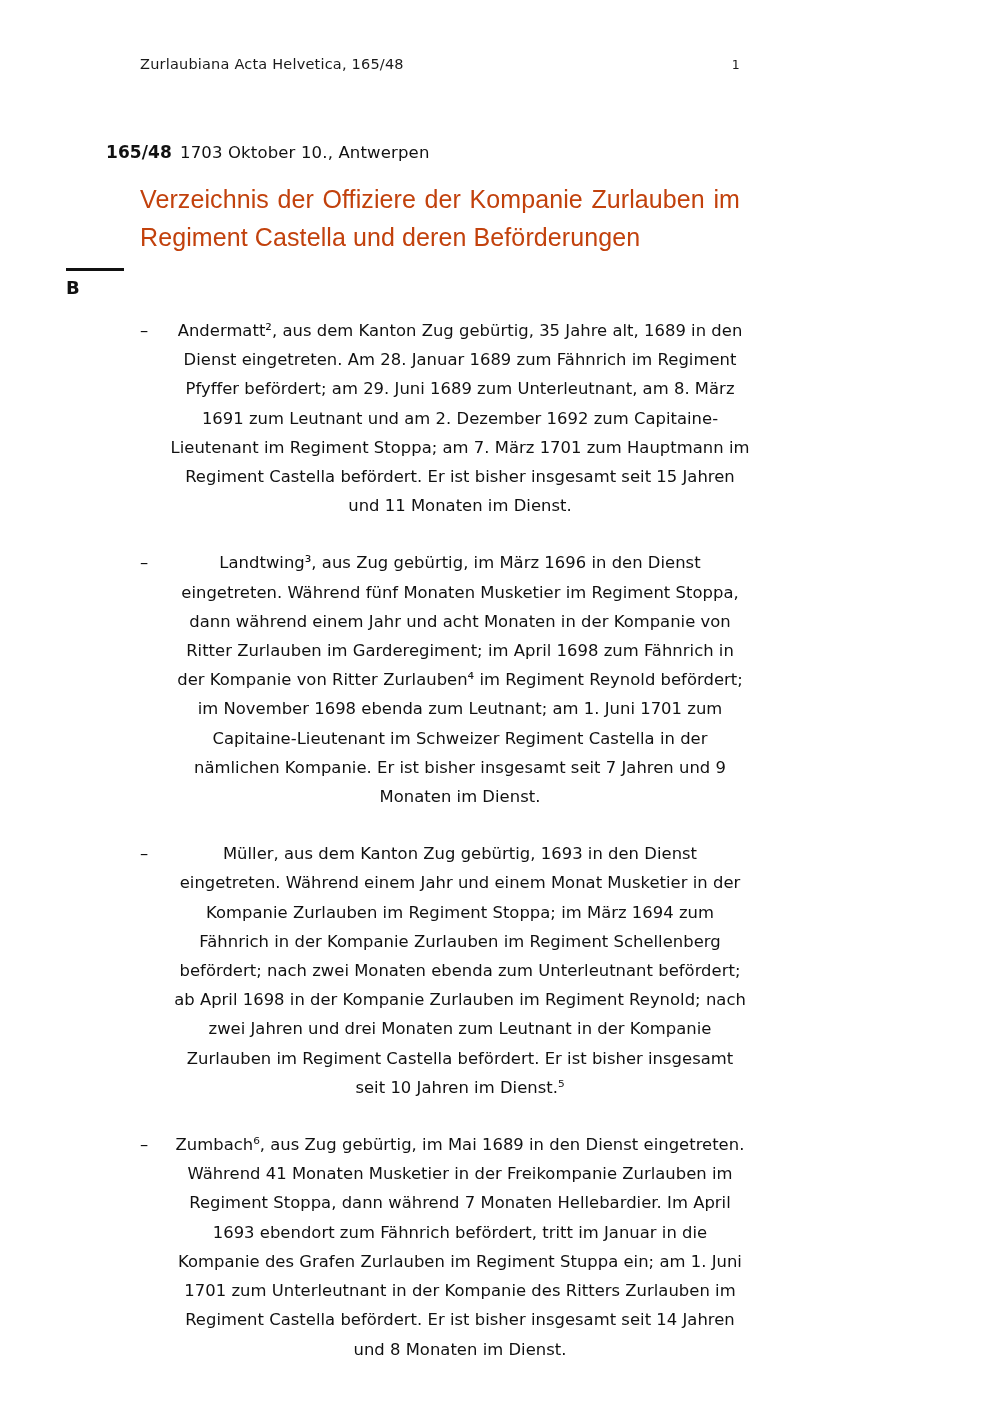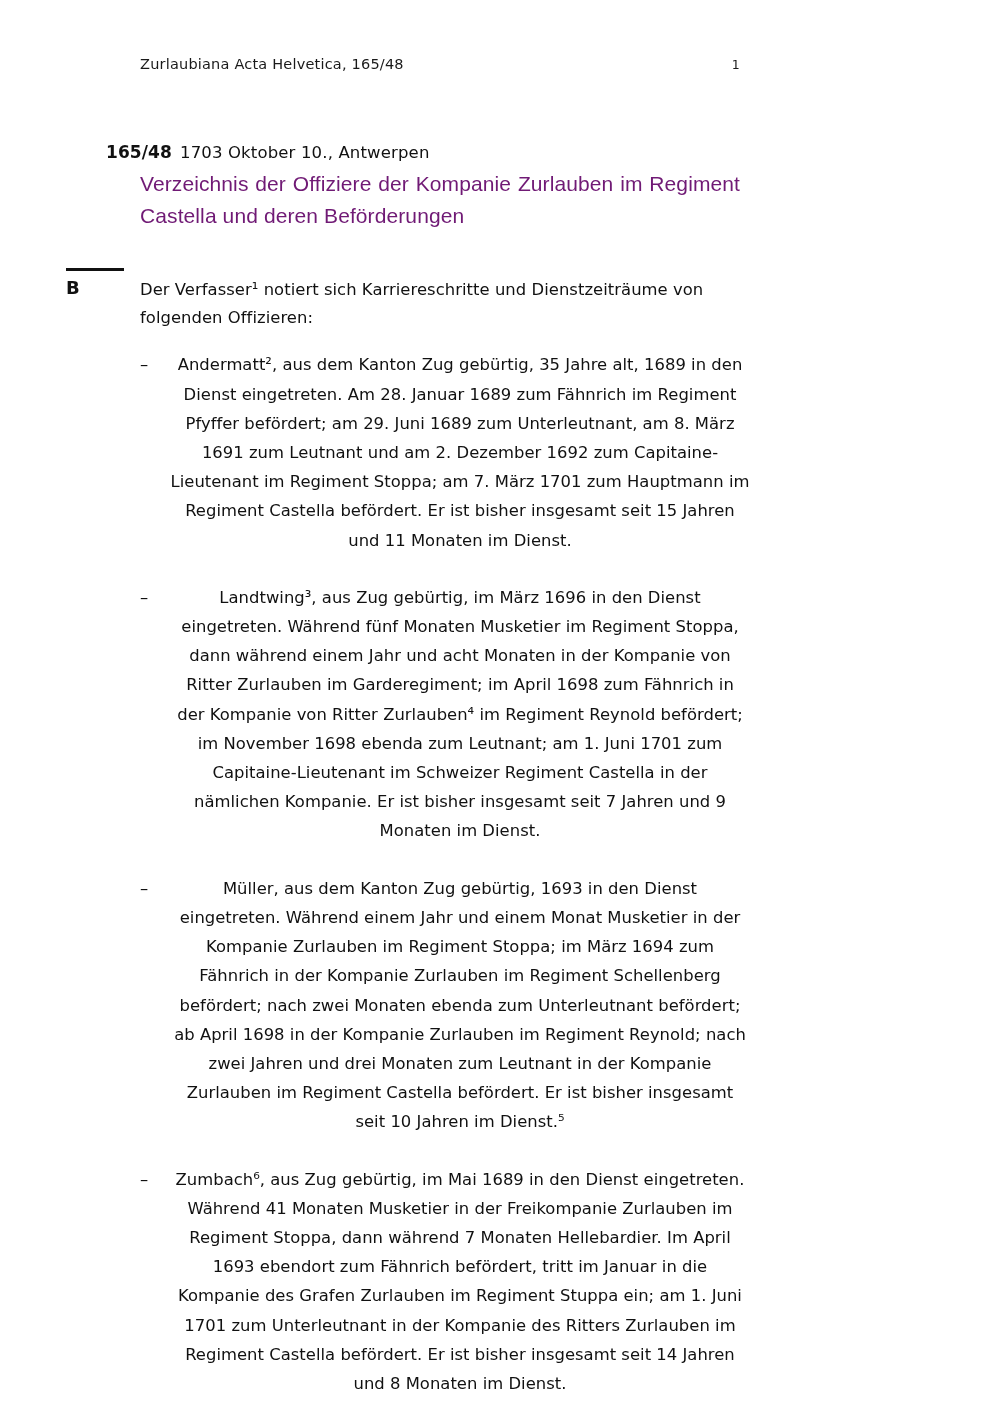--- a/index.html
+++ b/index.html
@@ -62,28 +62,28 @@
     letter-spacing: 0.1px;
     margin-left: 40px;
   }
   .dateline {
     font-size: 16.5px;
     letter-spacing: 0.15px;
     text-align: center;
   }
   .doc-title {
     margin-left: 74px;
-    margin-top: 6px;
-    font-size: 21px;
+    margin-top: 18px;
+    font-size: 25px;
     line-height: 1.52;
     text-align: justify;
     letter-spacing: 0.1px;
     max-width: 700px;
     font-family: "Liberation Sans", sans-serif;
-    color: #701a75;
+    color: #c2410c;
   }
 
   
   .rule {
     position: absolute;
     top: 268px;
     left: 66px;
     width: 58px;
     height: 2.5px;
     background: #111111;
@@ -154,21 +154,20 @@
     </div>
     <div class="doc-title">Verzeichnis der Offiziere der Kompanie Zurlauben im Regiment Castella und deren Beförderungen</div>
   </div>
 
   <div class="rule"></div>
 
   <div class="body">
 
     <div class="intro">
       <span class="marker">B</span>
-      <span class="intro-text">Der Verfasser¹ notiert sich Karriereschritte und Dienstzeiträume von folgenden Offizieren:</span>
     </div>
 
     <div class="entries">
 
       <div class="entry">
         <span class="dash">–</span>
         <span class="entry-text">Andermatt², aus dem Kanton Zug gebürtig, 35 Jahre alt, 1689 in den Dienst eingetreten. Am 28. Januar 1689 zum Fähnrich im Regiment Pfyffer befördert; am 29. Juni 1689 zum Unterleutnant, am 8. März 1691 zum Leutnant und am 2. Dezember 1692 zum Capitaine-Lieutenant im Regiment Stoppa; am 7. März 1701 zum Hauptmann im Regiment Castella befördert. Er ist bisher insgesamt seit 15 Jahren und 11 Monaten im Dienst.</span>
       </div>
 
       <div class="entry">

